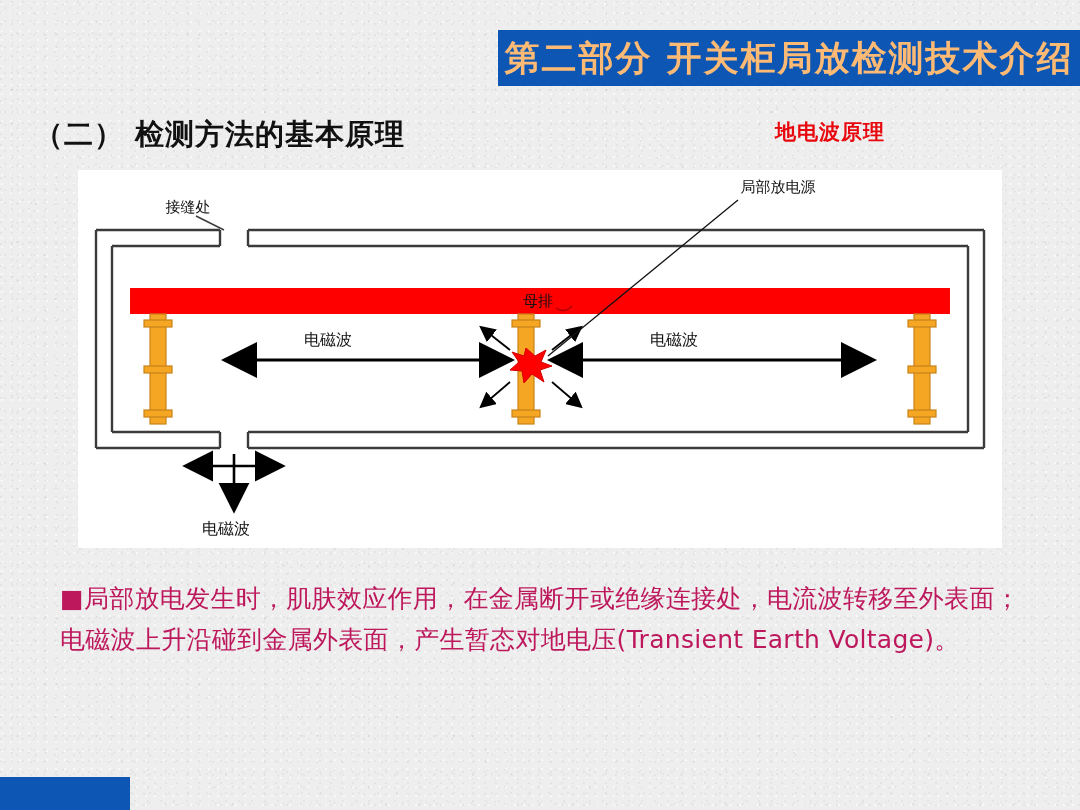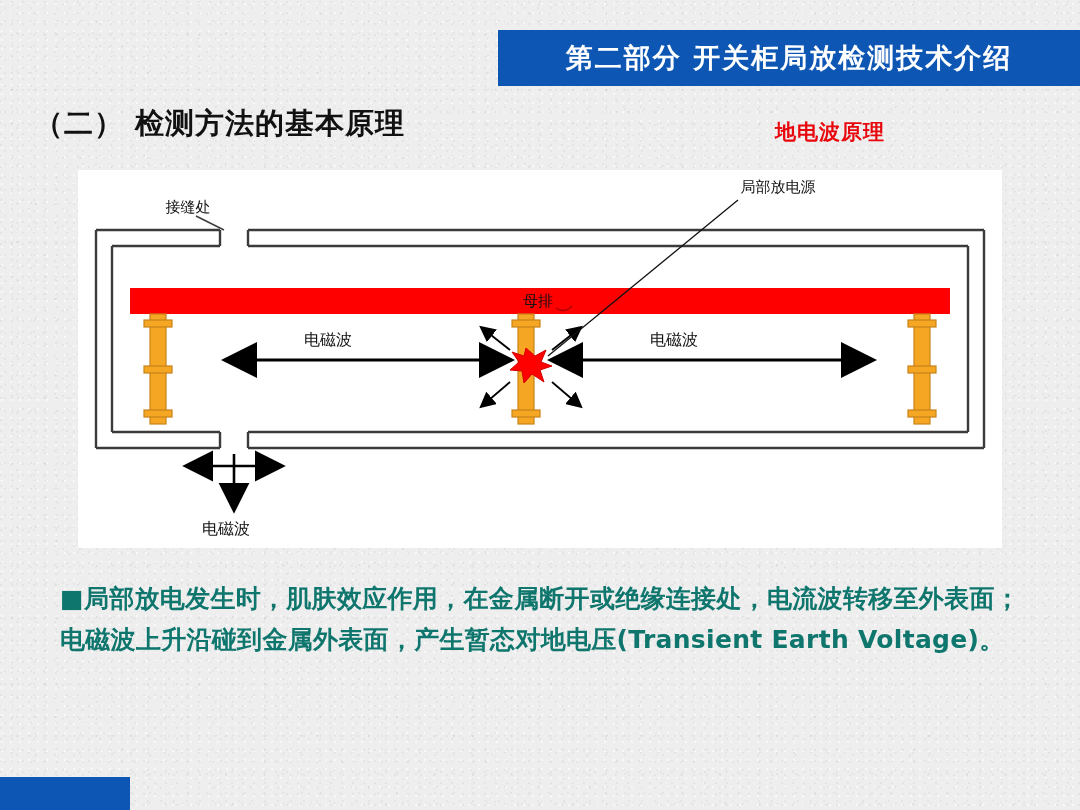--- a/index.html
+++ b/index.html
@@ -34,32 +34,32 @@
     left: 498px;
     top: 30px;
     width: 582px;
     height: 56px;
     background: #0d56b3;
     display: flex;
     align-items: center;
     justify-content: center;
   }
   .header-banner .title {
-    color: #ffffff;
-    font-size: 27px;
+    color: #fdba74;
+    font-size: 35px;
     font-weight: bold;
     letter-spacing: 2px;
     white-space: nowrap;
     font-family: "DejaVu Serif", "Liberation Serif", serif;
   }
 
   .section-title {
     position: absolute;
     left: 34px;
-    top: 104px;
+    top: 115px;
     font-size: 29px;
     font-weight: bold;
     color: #111111;
     letter-spacing: 1px;
     white-space: nowrap;
   }
   .accent-title {
     position: absolute;
     left: 775px;
     top: 118px;
@@ -80,22 +80,22 @@
   }
 
   .figure-svg { display: block; }
 
   .body-text {
     position: absolute;
     left: 60px;
     top: 578px;
     width: 985px;
     font-size: 25px;
-    font-weight: bold;
-    color: #0f766e;
+    font-weight: normal;
+    color: #be185d;
     line-height: 41px;
     letter-spacing: 0.3px;
   }
 
   .footer-bar {
     position: absolute;
     left: 0;
     bottom: 0;
     width: 130px;
     height: 33px;

